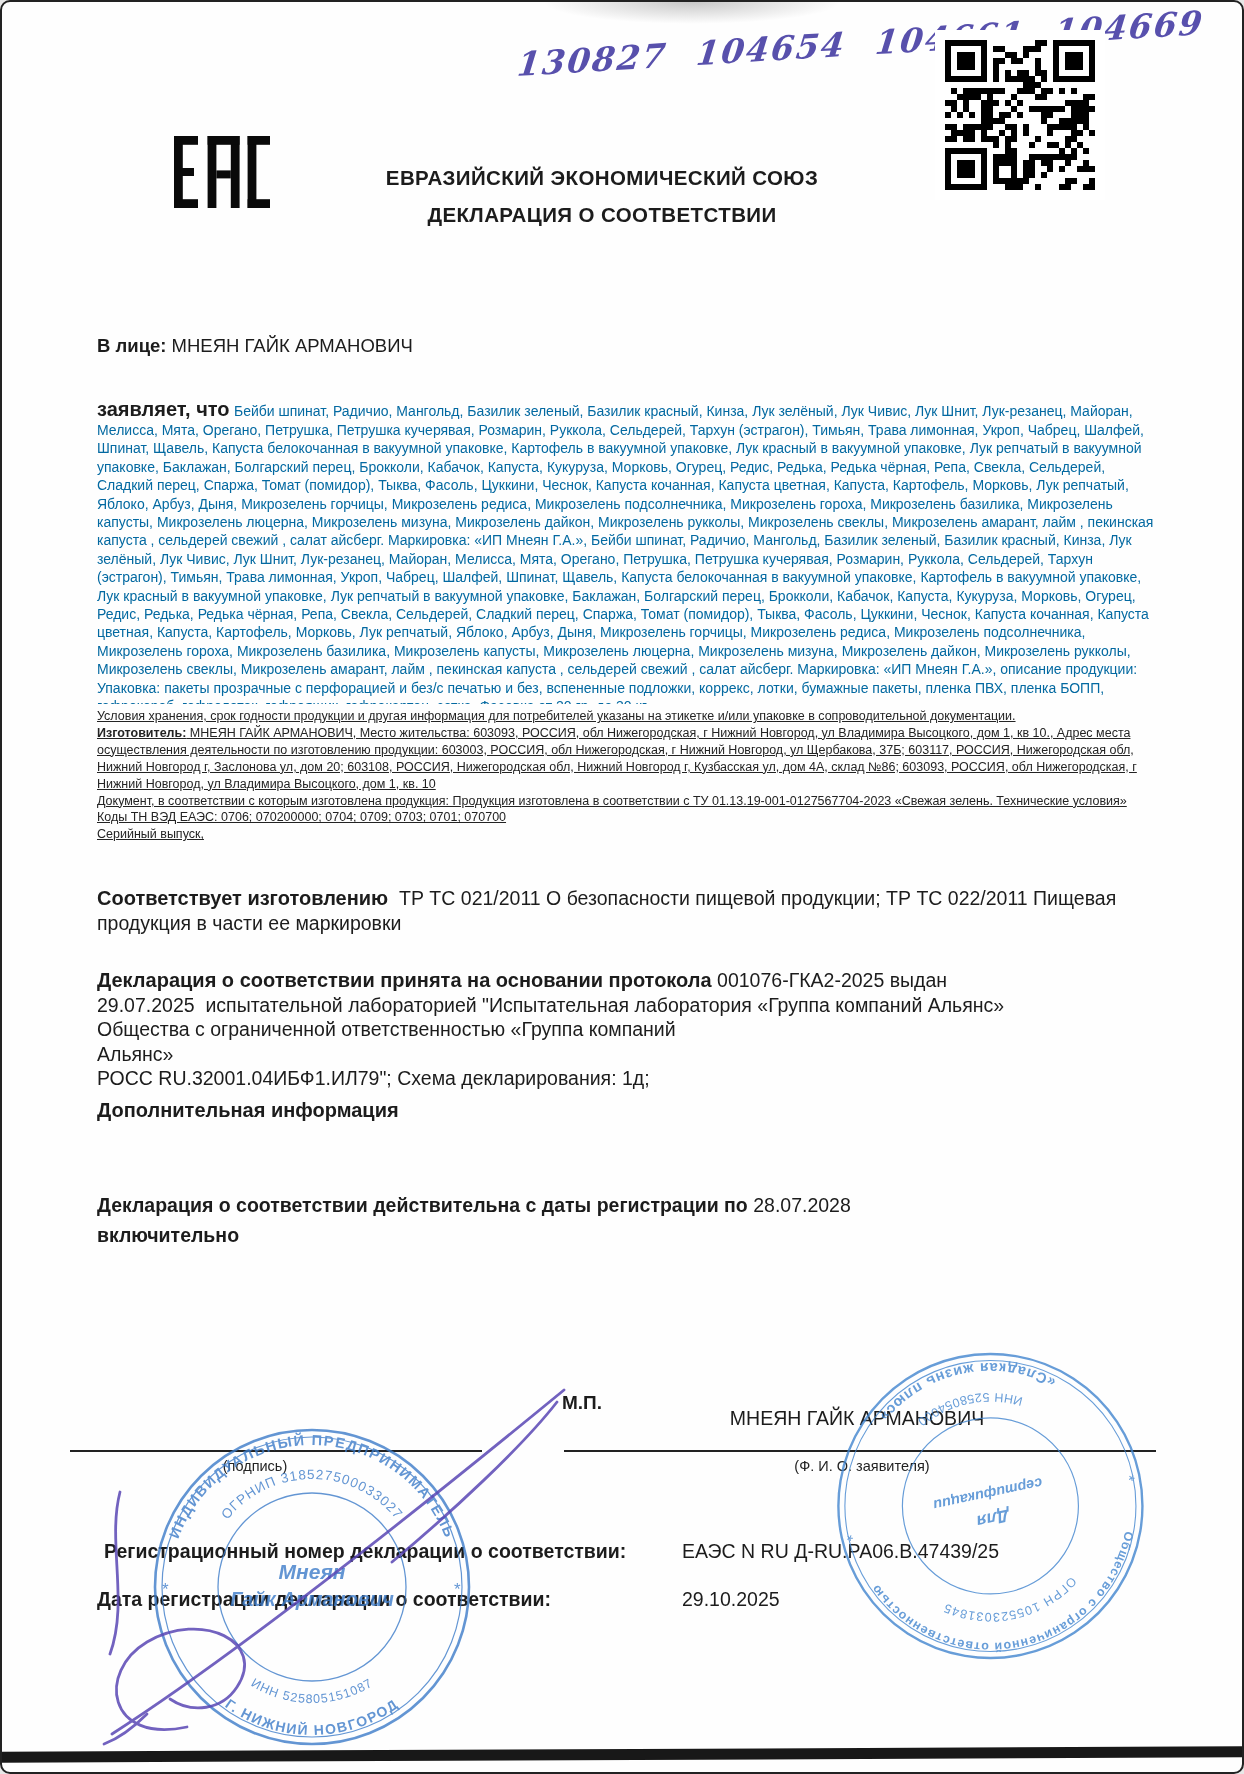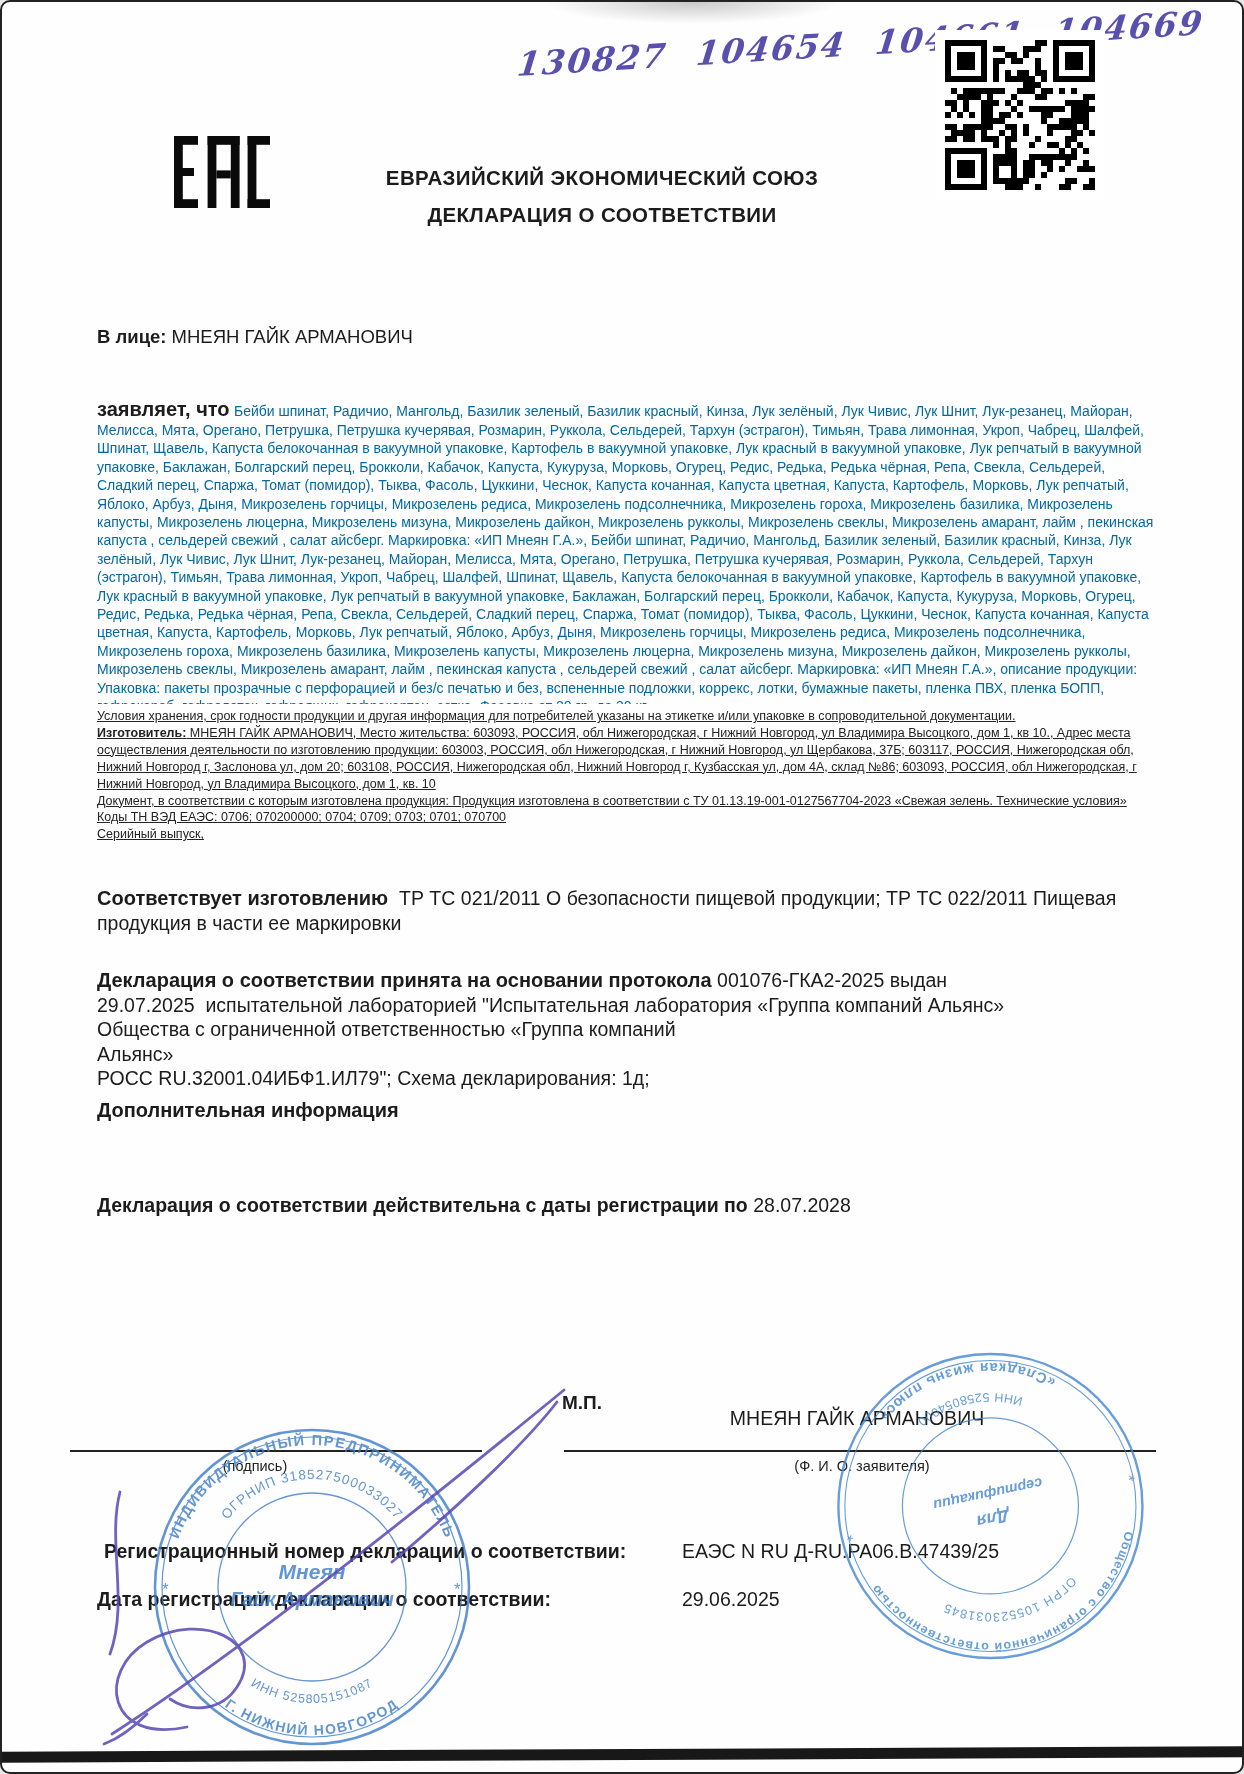--- a/index.html
+++ b/index.html
@@ -280,21 +280,21 @@
       <rect x="92" y="0" width="11" height="90"></rect>
         <rect x="92" y="0" width="28" height="11"></rect>
       <rect x="92" y="79" width="28" height="11"></rect>
     </svg>
   </div>
 
   <div class="abs h1" style="left:95px;top:164px;width:1010px;">ЕВРАЗИЙСКИЙ ЭКОНОМИЧЕСКИЙ СОЮЗ</div>
   <div class="abs h1" style="left:95px;top:201px;width:1010px;">ДЕКЛАРАЦИЯ О СООТВЕТСТВИИ</div>
 
 
-  <div class="abs body-txt" style="left:95px;top:321px;width:1060px;">
+  <div class="abs body-txt" style="left:95px;top:330px;width:1060px;">
     <span class="b">В лице:</span><span> МНЕЯН ГАЙК АРМАНОВИЧ</span>
   </div>
 
   <div class="abs" style="left:95px;top:396px;width:1060px;height:306px;overflow:hidden;">
     <span class="lbl-big">заявляет, что</span>
     <span class="tiny">Бейби шпинат, Радичио, Мангольд, Базилик зеленый, Базилик красный, Кинза, Лук зелёный, Лук Чивис, Лук Шнит, Лук-резанец, Майоран, Мелисса, Мята, Орегано, Петрушка, Петрушка кучерявая, Розмарин, Руккола, Сельдерей, Тархун (эстрагон), Тимьян, Трава лимонная, Укроп, Чабрец, Шалфей, Шпинат, Щавель, Капуста белокочанная в вакуумной упаковке, Картофель в вакуумной упаковке, Лук красный в вакуумной упаковке, Лук репчатый в вакуумной упаковке, Баклажан, Болгарский перец, Брокколи, Кабачок, Капуста, Кукуруза, Морковь, Огурец, Редис, Редька, Редька чёрная, Репа, Свекла, Сельдерей, Сладкий перец, Спаржа, Томат (помидор), Тыква, Фасоль, Цуккини, Чеснок, Капуста кочанная, Капуста цветная, Капуста, Картофель, Морковь, Лук репчатый, Яблоко, Арбуз, Дыня, Микрозелень горчицы, Микрозелень редиса, Микрозелень подсолнечника, Микрозелень гороха, Микрозелень базилика, Микрозелень капусты, Микрозелень люцерна, Микрозелень мизуна, Микрозелень дайкон, Микрозелень рукколы, Микрозелень свеклы, Микрозелень амарант, лайм , пекинская капуста , сельдерей свежий , салат айсберг. Маркировка: «ИП Мнеян Г.А.», Бейби шпинат, Радичио, Мангольд, Базилик зеленый, Базилик красный, Кинза, Лук зелёный, Лук Чивис, Лук Шнит, Лук-резанец, Майоран, Мелисса, Мята, Орегано, Петрушка, Петрушка кучерявая, Розмарин, Руккола, Сельдерей, Тархун (эстрагон), Тимьян, Трава лимонная, Укроп, Чабрец, Шалфей, Шпинат, Щавель, Капуста белокочанная в вакуумной упаковке, Картофель в вакуумной упаковке, Лук красный в вакуумной упаковке, Лук репчатый в вакуумной упаковке, Баклажан, Болгарский перец, Брокколи, Кабачок, Капуста, Кукуруза, Морковь, Огурец, Редис, Редька, Редька чёрная, Репа, Свекла, Сельдерей, Сладкий перец, Спаржа, Томат (помидор), Тыква, Фасоль, Цуккини, Чеснок, Капуста кочанная, Капуста цветная, Капуста, Картофель, Морковь, Лук репчатый, Яблоко, Арбуз, Дыня, Микрозелень горчицы, Микрозелень редиса, Микрозелень подсолнечника, Микрозелень гороха, Микрозелень базилика, Микрозелень капусты, Микрозелень люцерна, Микрозелень мизуна, Микрозелень дайкон, Микрозелень рукколы, Микрозелень свеклы, Микрозелень амарант, лайм , пекинская капуста , сельдерей свежий , салат айсберг. Маркировка: «ИП Мнеян Г.А.», описание продукции: Упаковка: пакеты прозрачные с перфорацией и без/с печатью и без, вспененные подложки, коррекс, лотки, бумажные пакеты, пленка ПВХ, пленка БОПП, гофрокороб, гофролоток, гофроящик, гофрокартон, сетка. Фасовка от 20 гр. до 30 кг.</span>
   </div>
 
   <div class="abs tiny2" style="left:95px;top:706px;width:1060px;text-decoration:underline;">
     <span>Условия хранения, срок годности продукции и другая информация для потребителей указаны на этикетке и/или упаковке в сопроводительной документации.</span><br>
@@ -312,35 +312,35 @@
     <span class="b" style="font-size:20px;">Декларация о соответствии принята на основании протокола</span><span class="pre"> 001076-ГКА2-2025 выдан
 29.07.2025  испытательной лабораторией "Испытательная лаборатория «Группа компаний Альянс»
 Общества с ограниченной ответственностью «Группа компаний
 Альянс»
 РОСС RU.32001.04ИБФ1.ИЛ79"; Схема декларирования: 1д;</span>
   </div>
 
   <div class="abs b" style="left:95px;top:1097px;font-size:20px;">Дополнительная информация</div>
 
   <div class="abs big b" style="left:95px;top:1188px;width:860px;line-height:30px;">
-    <span>Декларация о соответствии действительна с даты регистрации по </span><span style="font-weight:normal;">28.07.2028</span>
+    <span>Декларация о соответствии действительна с даты регистрации по </span><span style="font-weight:normal;">28.07.2028</span><span class="blk">включительно</span>
   </div>
 
   <div class="abs b" style="left:560px;top:1390px;font-size:19px;">М.П.</div>
   <div class="abs" style="left:625px;top:1405px;width:460px;text-align:center;font-size:19.5px;">МНЕЯН ГАЙК АРМАНОВИЧ</div>
 
   <div class="abs sig-line" style="left:68px;top:1448px;width:412px;"></div>
   <div class="abs sig-line" style="left:562px;top:1448px;width:592px;"></div>
   <div class="abs caption" style="left:148px;top:1456px;width:210px;">(подпись)</div>
   <div class="abs caption" style="left:740px;top:1456px;width:240px;">(Ф. И. О. заявителя)</div>
 
   <div class="abs b" style="left:95px;top:1538px;font-size:19.5px;margin-left:7px;">Регистрационный номер декларации о соответствии:</div>
   <div class="abs" style="left:680px;top:1538px;font-size:19.5px;">ЕАЭС N RU Д-RU.РА06.В.47439/25</div>
   <div class="abs b" style="left:95px;top:1586px;font-size:19.5px;">Дата регистрации декларации о соответствии:</div>
-  <div class="abs" style="left:680px;top:1586px;font-size:19.5px;">29.06.2025</div>
+  <div class="abs" style="left:680px;top:1586px;font-size:19.5px;">29.10.2025</div>
 
   <div class="abs stamp" style="left:130px;top:1405px;">
     <svg width="360" height="360" viewBox="0 0 360 360" fill="none">
       <defs>
         <path id="Lto" d="M 38 180 A 142 142 0 0 1 322 180"></path>
         <path id="Lti" d="M 72 180 A 108 108 0 0 1 288 180"></path>
         <path id="Lbo" d="M 32 180 A 148 148 0 0 0 328 180"></path>
         <path id="Lbi" d="M 64 180 A 116 116 0 0 0 296 180"></path>
       </defs>
       <circle cx="180" cy="180" r="157" stroke="#3d7cc9" stroke-width="2.6"></circle>

